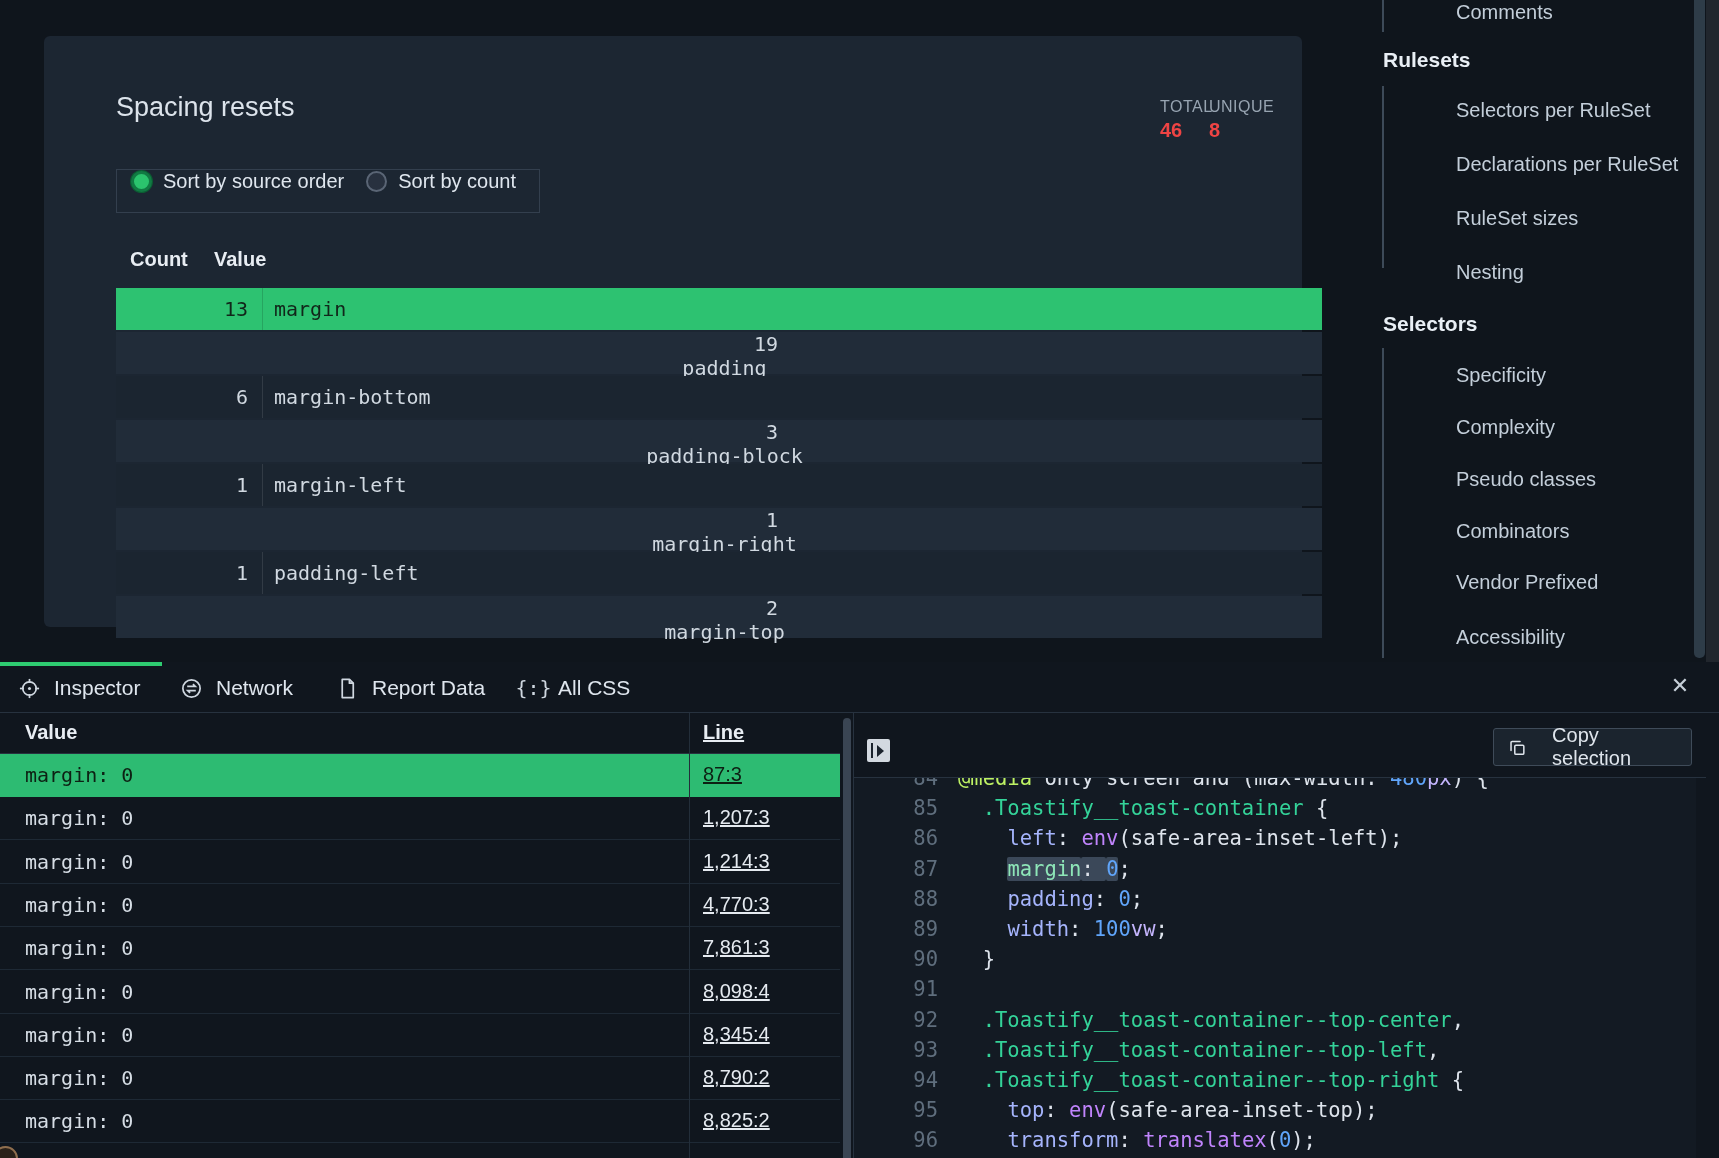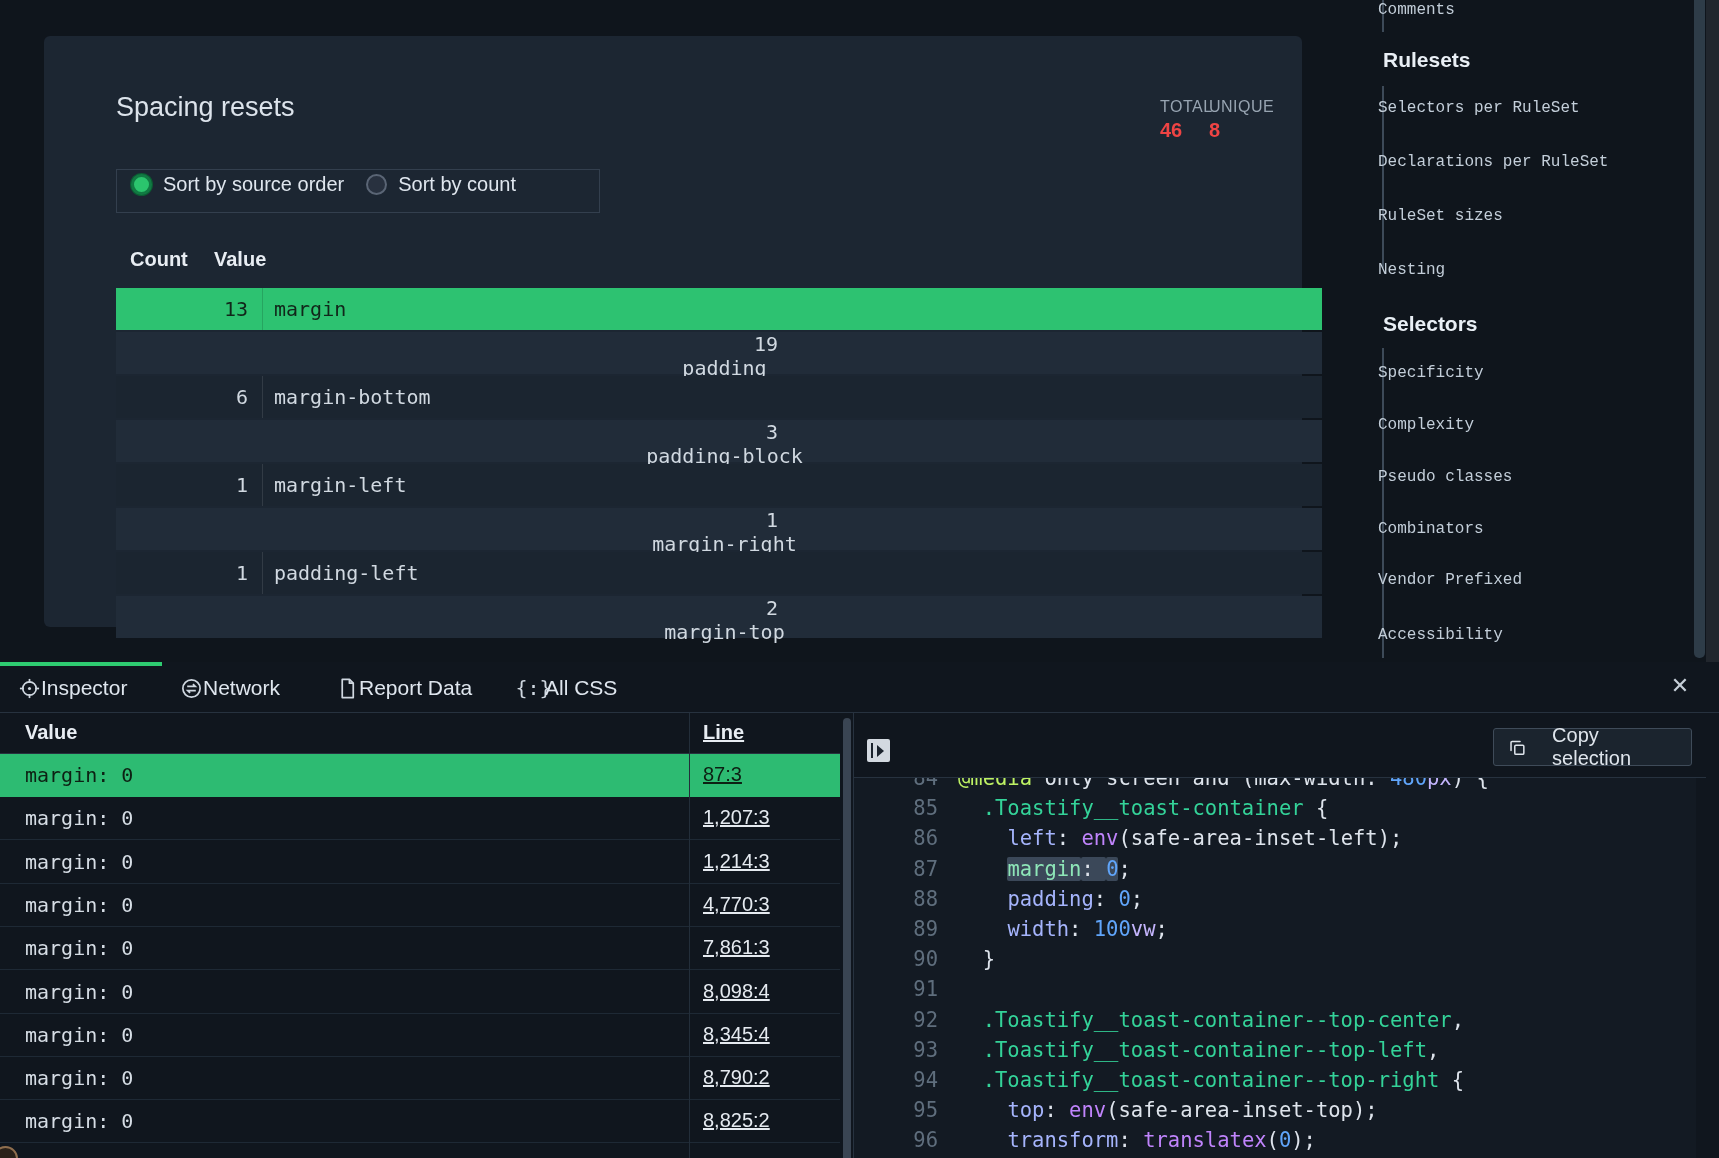--- a/index.html
+++ b/index.html
@@ -7,54 +7,54 @@
   .screen { position:relative; width:1719px; height:1158px; background:#0f151c;
             font-family:"Liberation Sans", sans-serif; color:#dfe6ee; overflow:hidden; }
 
   
   .card { position:absolute; left:44px; top:36px; width:1258px; height:591px;
           background:#1c2632; border-radius:6px; }
   .card-title { position:absolute; left:72px; top:56px; font-size:27px; font-weight:500; color:#dce3eb; }
   .stat { position:absolute; top:62px; }
   .stat .lbl { font-size:16px; color:#97a4b1; letter-spacing:.5px; }
   .stat .val { font-size:20px; font-weight:bold; color:#ef4444; margin-top:3px; }
-  .sortbox { position:absolute; left:72px; top:133px; width:484px; height:44px;
-             border:1px solid #333f4e; display:flex; align-items:flex-end; gap:14px; padding:16px 14px; }
+  .sortbox { position:absolute; left:72px; top:133px; width:424px; height:44px;
+             border:1px solid #333f4e; display:flex; align-items:flex-start; gap:14px; padding:0 14px; }
   .radio-opt { display:flex; align-items:center; gap:11px; cursor:pointer; }
   .radio { width:21px; height:21px; border-radius:50%; }
   .radio.on  { background:#2bc46d; border:3px solid #117a43; box-shadow:0 0 0 1px #0c5c33; }
   .radio.off { background:#28313f; border:2px solid #5a6575; }
   .radio-lbl { font-size:20px; color:#dfe6ee; }
   .thead-top { position:absolute; top:212px; font-size:20px; font-weight:bold; color:#e8edf3; }
   .toprows { position:absolute; left:72px; top:252px; width:1206px; }
   .toprow { position:relative; height:42px; margin-bottom:2px; display:flex; align-items:center;
             font-family:"DejaVu Sans Mono", monospace; font-size:20px; color:#d1d9e1; }
   .toprow .cnt { width:146px; text-align:right; padding-right:14px; }
   .toprow .sep { width:1px; align-self:stretch; background:rgba(255,255,255,.10); }
   .toprow .v   { padding-left:11px; }
   .toprow.hl { background:#2dc271; color:#11261a; }
   .toprow.hl .sep { background:rgba(0,0,0,.15); }
   .toprow.shadeA { background:#212c39;flex-direction:column; }
   .toprow.shadeB { background:#1b2530; }
 
   
   .side-line { position:absolute; left:1382px; width:2px; background:#3d4a58; }
   .side-header { position:absolute; left:1383px; font-size:21px; font-weight:bold; color:#e9eff5; }
-  .side-item { position:absolute; left:1378px; font-size:16px; color:#c3ced9; cursor:pointer; white-space:nowrap;font-family:Liberation Mono, monospace; }
+  .side-item { position:absolute; left:1456px; font-size:20px; color:#c3ced9; cursor:pointer; white-space:nowrap; }
 
   
   .sb-side-thumb { position:absolute; left:1694px; top:0; width:11px; height:658px; background:#2e3c48; border-radius:0 0 5px 5px; }
   .sb-win-track { position:absolute; left:1706px; top:0; width:13px; height:1158px; background:#21262d; }
   .sb-win-thumb { position:absolute; left:1708px; top:976px; width:9px; height:52px; background:#7b8189; border-radius:5px; }
 
   
   .bottom { position:absolute; left:0; top:662px; width:1719px; height:496px; background:#10161e; }
   .tab-ind { position:absolute; left:0; top:0; width:162px; height:4px; background:#2ecc71; }
   .tabbar-border { position:absolute; left:0; top:50px; width:1719px; height:1px; background:#27323f; }
-  .tab { position:absolute; top:10px; height:32px; display:flex; align-items:center; gap:0; cursor:pointer; }
+  .tab { position:absolute; top:10px; height:32px; display:flex; align-items:center; gap:13px; cursor:pointer; }
   .tab .ticon { width:23px; height:23px; color:#cfd7e0; display:flex; align-items:center; justify-content:center; }
   .tab .ticon svg { width:23px; height:23px; }
   .tab .tlabel { font-size:21px; color:#dfe6ee; }
   .braces-glyph { font-family:"DejaVu Sans Mono", monospace; font-size:20px; color:#cfd7e0; }
   .close-x { position:absolute; left:1664px; top:8px; width:32px; height:32px; display:flex; align-items:center;
              justify-content:center; font-size:22px; color:#c6cfd8; cursor:pointer; }
 
   
   .vl-table { position:absolute; left:0; top:51px; width:840px; height:445px; }
   .vl-divider { position:absolute; left:689px; top:0; bottom:0; width:1px; background:#232e3a; }

